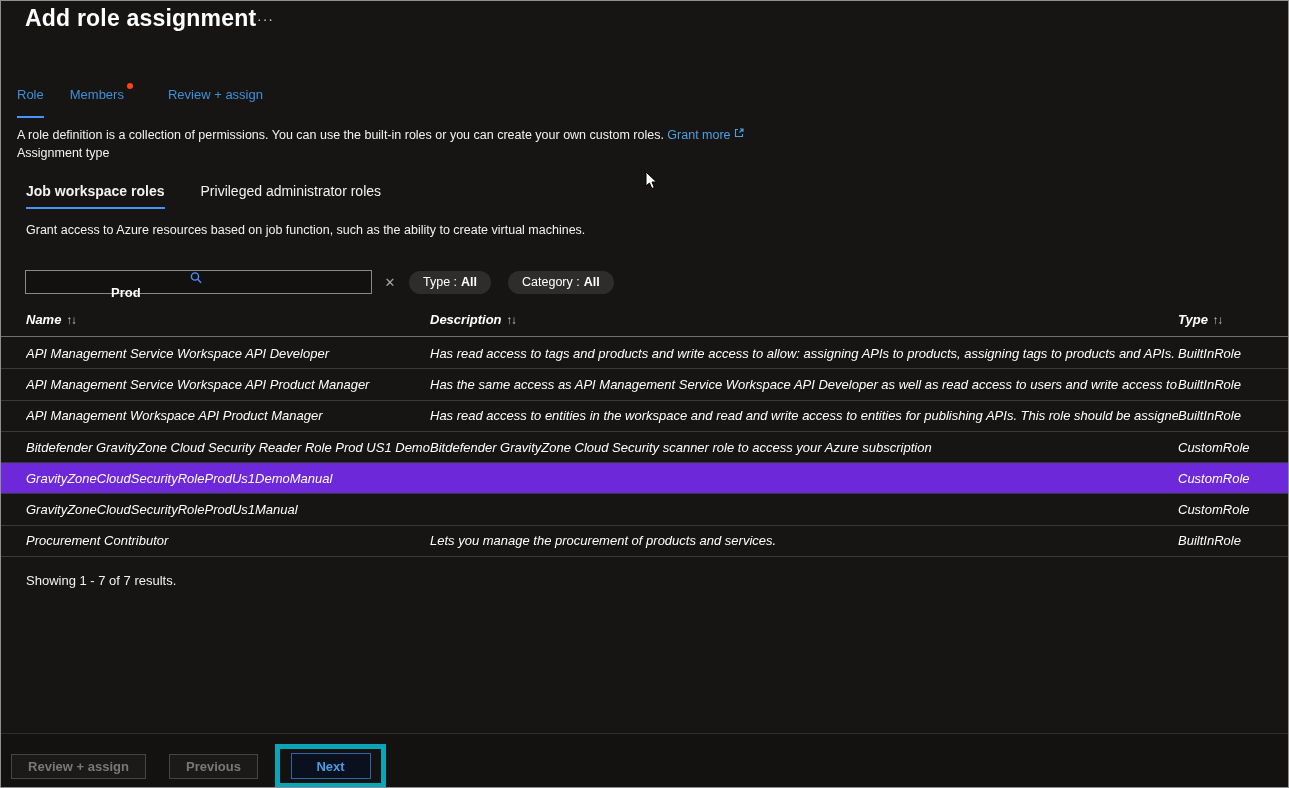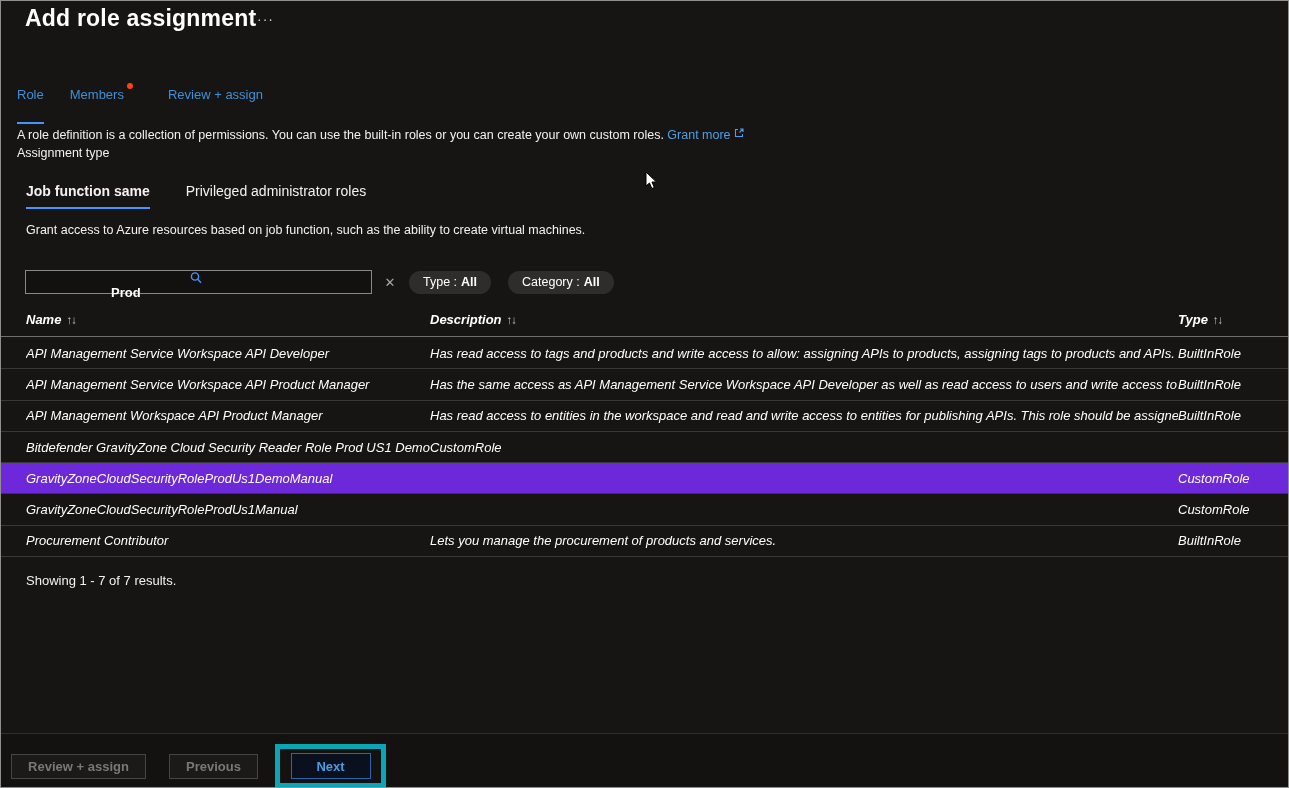--- a/index.html
+++ b/index.html
@@ -8,21 +8,21 @@
     position:relative; width:1289px; height:788px;
     background:#161514; color:#ffffff; overflow:hidden;
     font-family:"Liberation Sans", sans-serif;
     border:1px solid #8f8f8f;
   }
   
   .page-title { position:absolute; left:24px; top:4px; font-size:23px; font-weight:700; letter-spacing:.2px; }
   .more-menu { position:absolute; left:256px; top:10px; font-size:14px; color:#cfcecd; letter-spacing:1px; cursor:default; }
   
   .wizard-tabs { position:absolute; left:16px; top:86px; display:flex; align-items:flex-start; }
-  .wtab { font-size:13px; color:#3f8fd6; padding-bottom:20px; position:relative; cursor:pointer; }
+  .wtab { font-size:13px; color:#3f8fd6; padding-bottom:14px; position:relative; cursor:pointer; }
   .wtab.active { border-bottom:2px solid #4894fe; }
   .wtab-role { margin-right:26px; }
   .wtab-members { margin-right:44px; }
   .members-dot { position:absolute; top:-4px; right:-9px; width:6px; height:6px; border-radius:50%; background:#ff4213; }
   
   .intro { position:absolute; left:16px; top:127px; font-size:12.5px; color:#f3f2f1; }
   .link { color:#4f9fe2; cursor:pointer; }
   .ext-icon { display:inline-block; vertical-align:1px; margin-left:3px; }
   .assignment-type { position:absolute; left:16px; top:145px; font-size:12.5px; color:#f3f2f1; }
   
@@ -80,21 +80,21 @@
   <div class="intro">
     <span>A role definition is a collection of permissions. You can use the built-in roles or you can create your own custom roles.</span>
     <span class="link"><span>Grant more</span><svg class="ext-icon" width="10" height="10" viewBox="0 0 10 10">
           <path d="M4 1.5 H1.5 V8.5 H8.5 V6" fill="none" stroke="#4f9fe2" stroke-width="1.1"></path>
           <path d="M5.5 4.5 L9 1 M6 1 H9 V4" fill="none" stroke="#4f9fe2" stroke-width="1.1"></path>
         </svg></span>
   </div>
   <div class="assignment-type">Assignment type</div>
 
   <div class="pivot">
-    <div class="ptab active">Job function same</div>
+    <div class="ptab active">Job workspace roles</div>
     <div class="ptab">Privileged administrator roles</div>
   </div>
   <div class="pivot-desc">Grant access to Azure resources based on job function, such as the ability to create virtual machines.</div>
 
   <div class="search-row">
     <div class="search-box">
       <svg width="14" height="14" viewBox="0 0 14 14">
           <circle cx="6" cy="5.5" r="3.6" fill="none" stroke="#4894fe" stroke-width="1.4"></circle>
           <line x1="8.7" y1="8.3" x2="12" y2="11.8" stroke="#4894fe" stroke-width="1.4"></line>
         </svg>
@@ -128,20 +128,21 @@
       <div class="cell">Has the same access as API Management Service Workspace API Developer as well as read access to users and write access to all…</div>
       <div class="cell">BuiltInRole</div>
     </div>
     <div class="grid-cols row">
       <div class="cell">API Management Workspace API Product Manager</div>
       <div class="cell">Has read access to entities in the workspace and read and write access to entities for publishing APIs. This role should be assigne…</div>
       <div class="cell">BuiltInRole</div>
     </div>
     <div class="grid-cols row">
       <div class="cell">Bitdefender GravityZone Cloud Security Reader Role Prod US1 Demo</div>
+      <div class="cell">Bitdefender GravityZone Cloud Security scanner role to access your Azure subscription</div>
       <div class="cell">CustomRole</div>
     </div>
     <div class="grid-cols row selected">
       <div class="cell">GravityZoneCloudSecurityRoleProdUs1DemoManual</div>
       <div class="cell"></div>
       <div class="cell">CustomRole</div>
     </div>
     <div class="grid-cols row">
       <div class="cell">GravityZoneCloudSecurityRoleProdUs1Manual</div>
       <div class="cell"></div>

